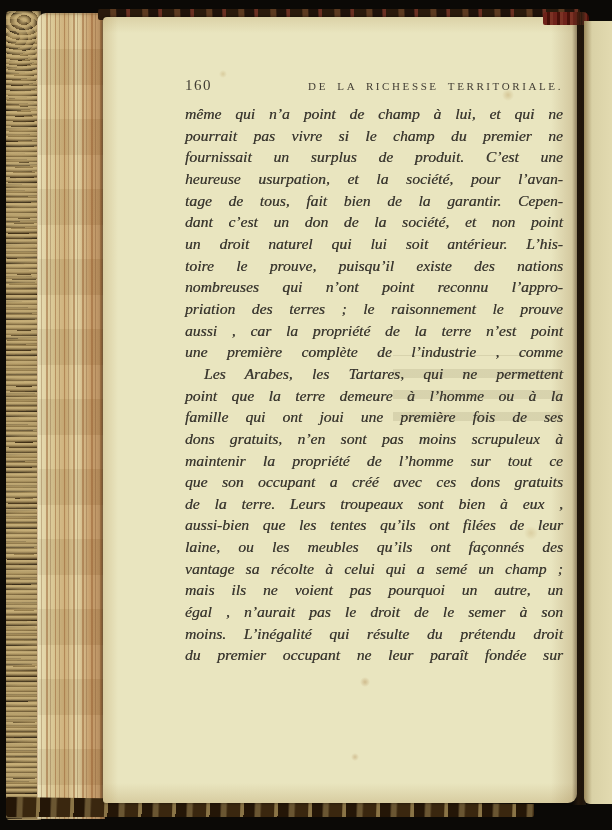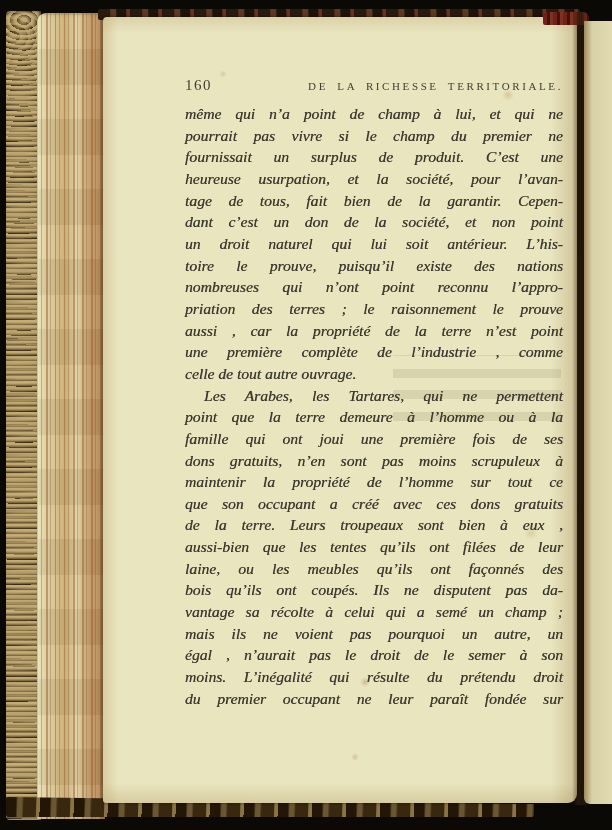--- a/index.html
+++ b/index.html
@@ -120,31 +120,29 @@
         <div class="line">fournissait un surplus de produit. C’est une</div>
         <div class="line">heureuse usurpation, et la société, pour l’avan-</div>
         <div class="line">tage de tous, fait bien de la garantir. Cepen-</div>
         <div class="line">dant c’est un don de la société, et non point</div>
         <div class="line">un droit naturel qui lui soit antérieur. L’his-</div>
         <div class="line">toire le prouve, puisqu’il existe des nations</div>
         <div class="line">nombreuses qui n’ont point reconnu l’appro-</div>
         <div class="line">priation des terres ; le raisonnement le prouve</div>
         <div class="line">aussi , car la propriété de la terre n’est point</div>
         <div class="line">une première complète de l’industrie , comme</div>
-        <div class="line end">celle de tout autre ouvrage.</div>
         <div class="line indent">Les Arabes, les Tartares, qui ne permettent</div>
         <div class="line">point que la terre demeure à l’homme ou à la</div>
         <div class="line">famille qui ont joui une première fois de ses</div>
         <div class="line">dons gratuits, n’en sont pas moins scrupuleux à</div>
         <div class="line">maintenir la propriété de l’homme sur tout ce</div>
         <div class="line">que son occupant a créé avec ces dons gratuits</div>
         <div class="line">de la terre. Leurs troupeaux sont bien à eux ,</div>
         <div class="line">aussi-bien que les tentes qu’ils ont filées de leur</div>
         <div class="line">laine, ou les meubles qu’ils ont façonnés des</div>
-        <div class="line">bois qu’ils ont coupés. Ils ne disputent pas da-</div>
         <div class="line">vantage sa récolte à celui qui a semé un champ ;</div>
         <div class="line">mais ils ne voient pas pourquoi un autre, un</div>
         <div class="line">égal , n’aurait pas le droit de le semer à son</div>
         <div class="line">moins. L’inégalité qui résulte du prétendu droit</div>
         <div class="line">du premier occupant ne leur paraît fondée sur</div>
       </div>
   </div>
   <div class="headband"></div>
   <div class="gutter"></div>
   <div class="facing-page"></div>

